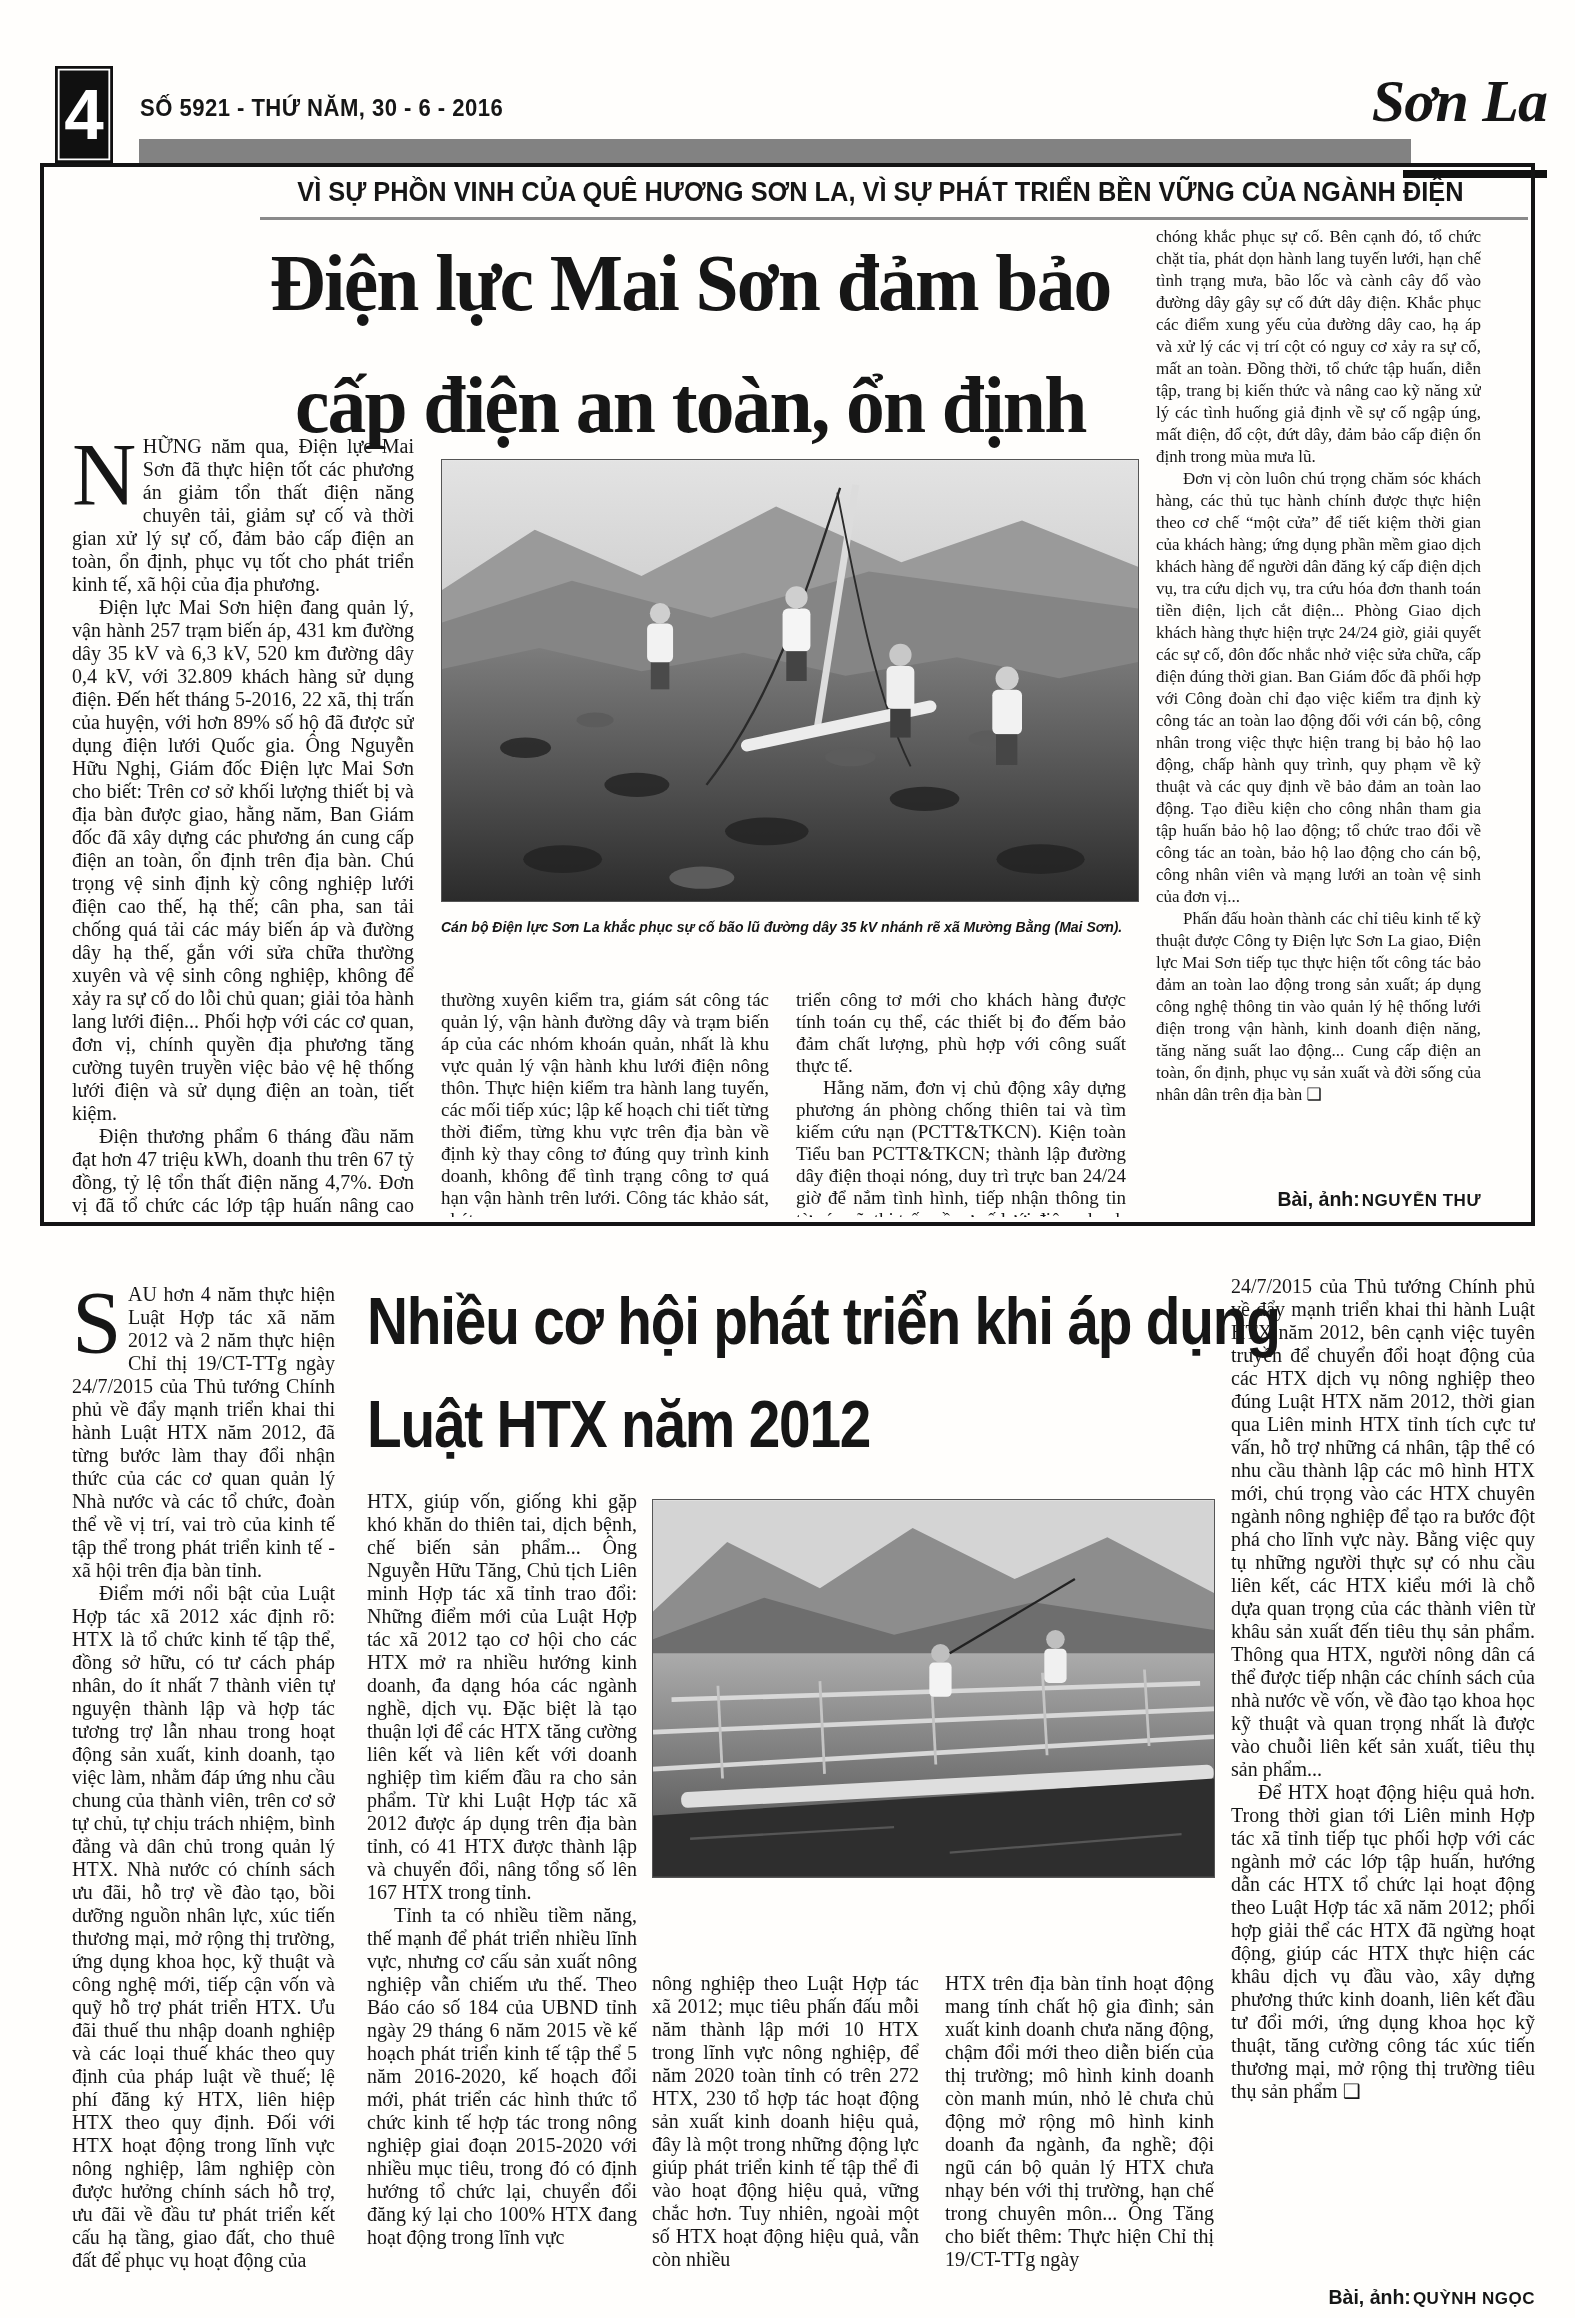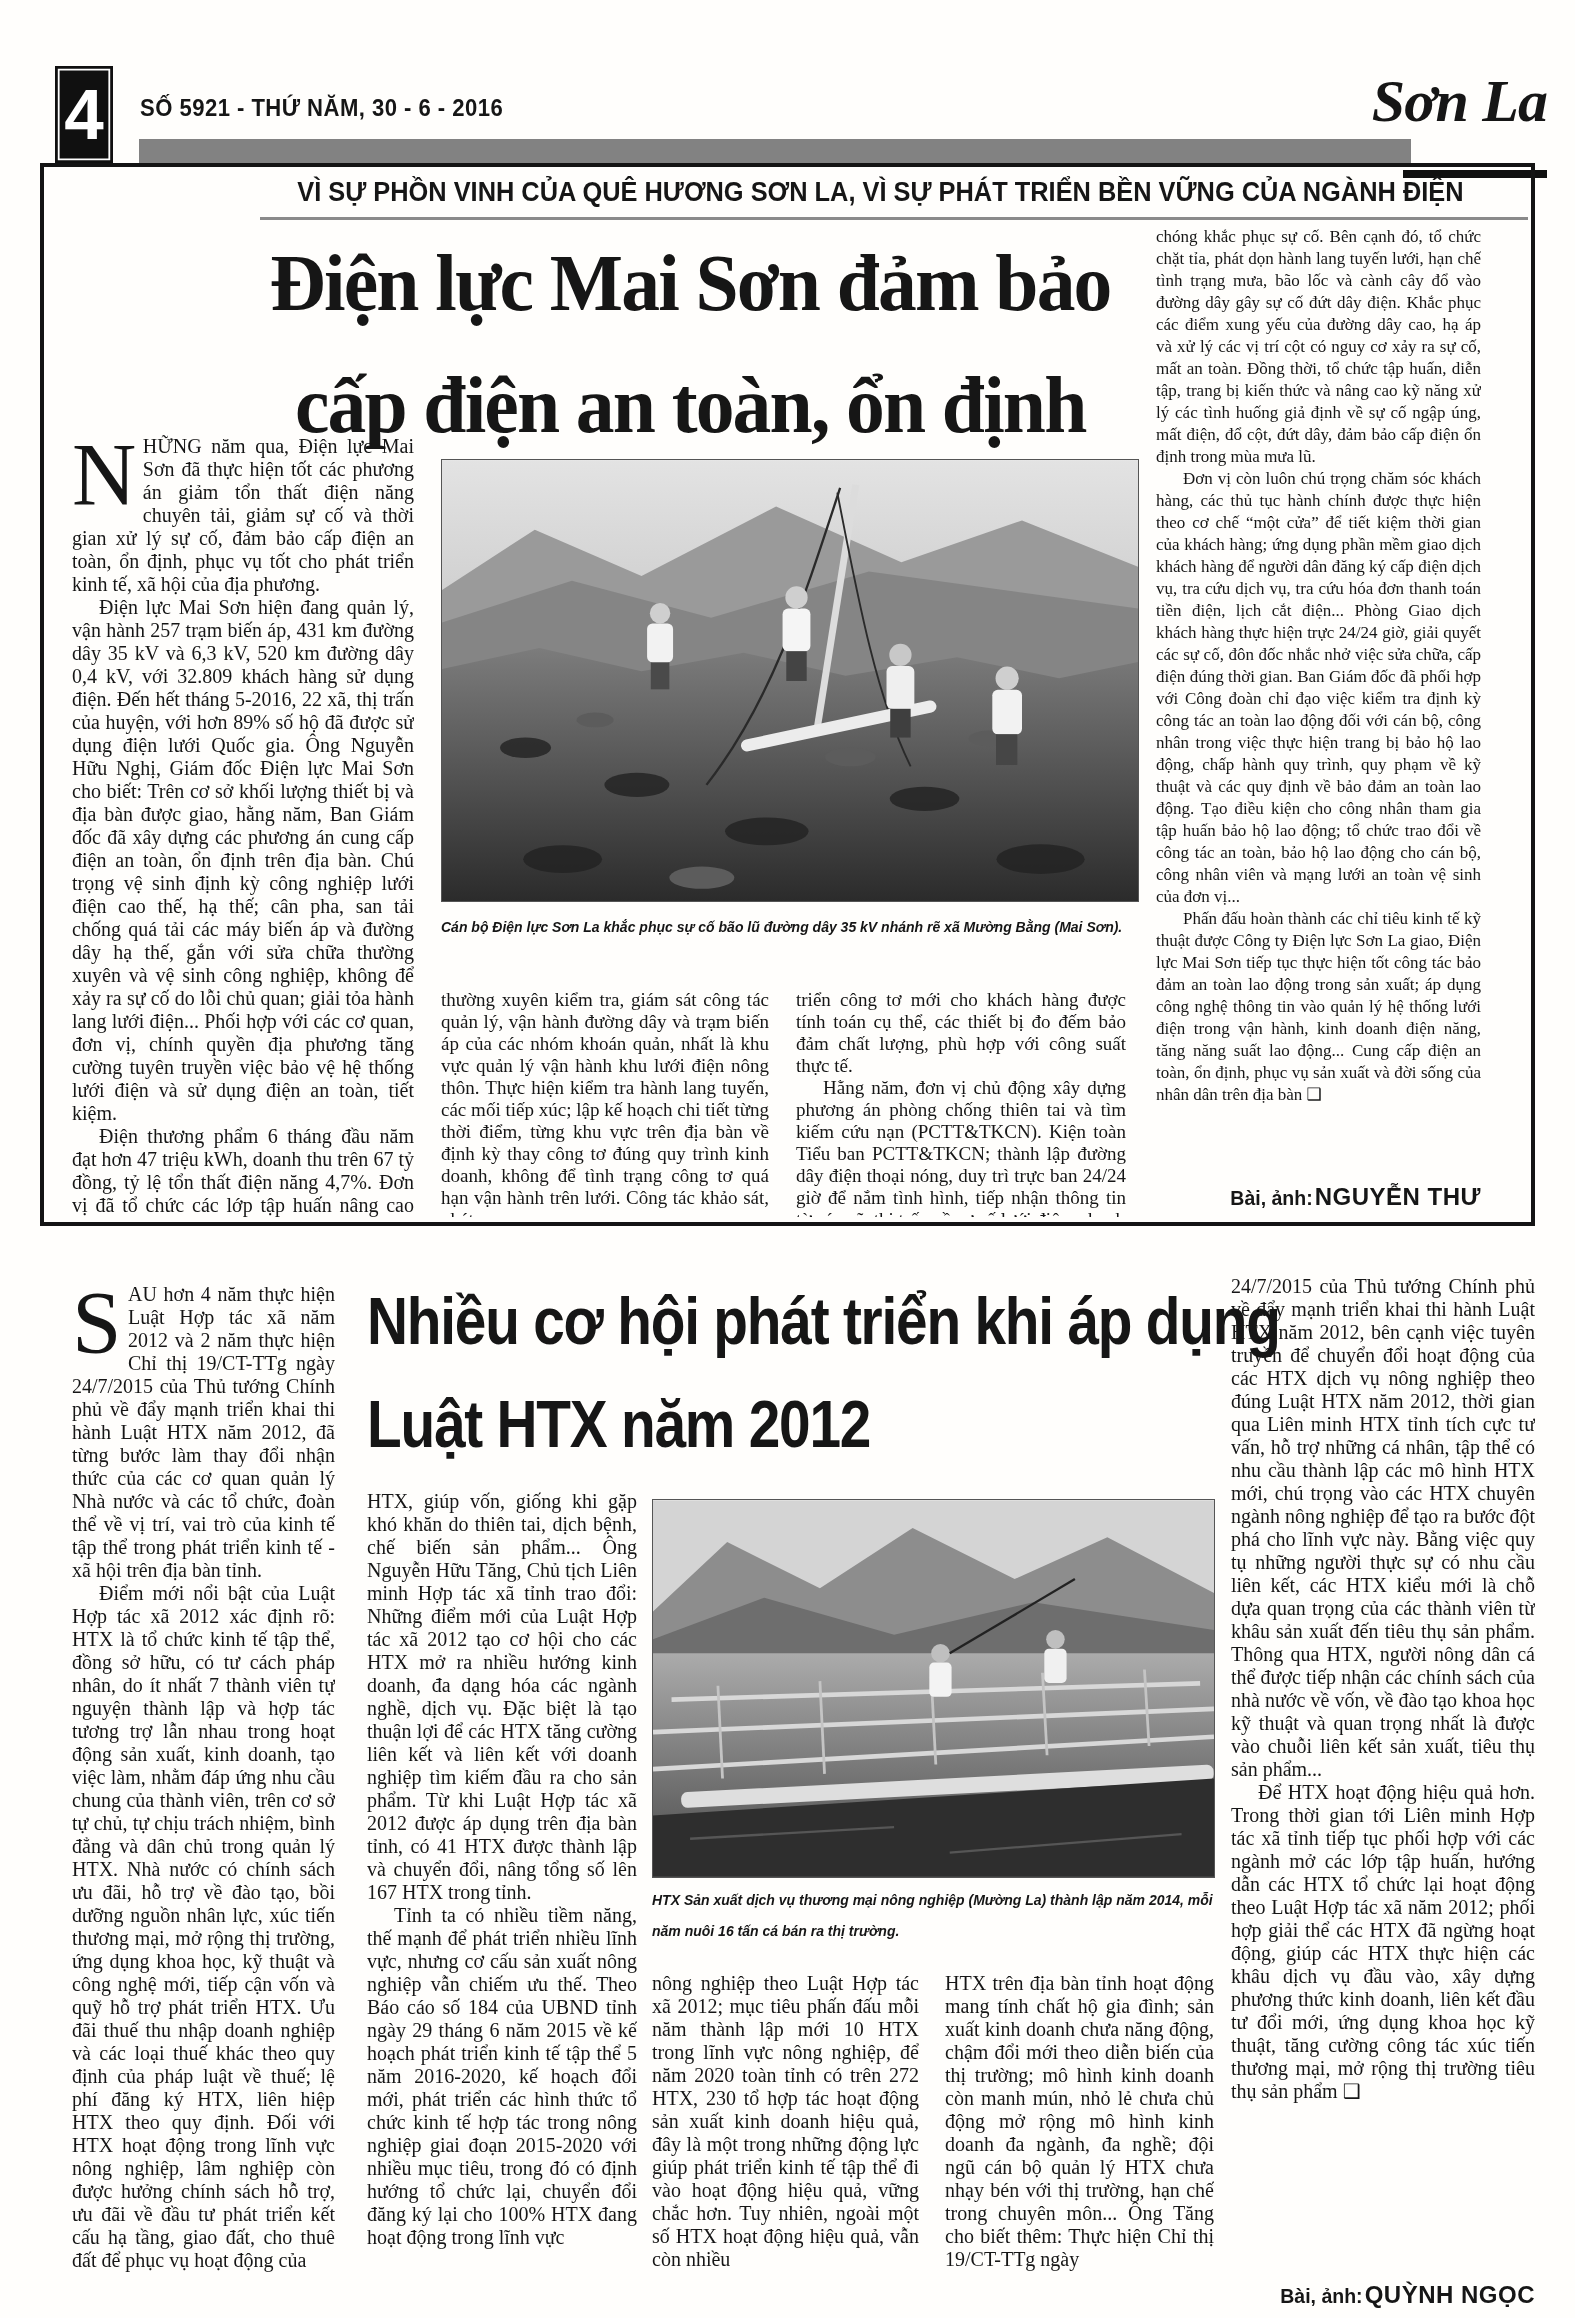--- a/index.html
+++ b/index.html
@@ -38,21 +38,21 @@
   #a1c3{left:752px;top:822px;width:330px;height:228px;}
   #a1c4{left:1112px;top:59px;width:325px;height:987px;position:absolute;}
   
   .photo1{position:absolute;left:397px;top:292px;width:696px;height:441px;border:1.4px solid #555;}
   .cap{font-family:"Liberation Sans",sans-serif;font-style:italic;font-weight:bold;font-size:14px;line-height:31px;text-align:left;}
   #cap1{position:absolute;left:397px;top:745px;width:699px;}
   
   .byline{position:absolute;right:0;bottom:0.9px;background:#fffefc;padding:1.9px 0 0.9px 13px;white-space:nowrap;
           font-family:"Liberation Sans",sans-serif;}
   .by-label{font-size:19.5px;font-weight:bold;}
-  .by-name{font-size:24px;font-weight:bold;letter-spacing:0.5px;}
+  .by-name{font-size:17px;font-weight:bold;letter-spacing:0.5px;}
   
   .headline2{position:absolute;left:367px;top:1270px;width:951px;font-family:"Liberation Sans",sans-serif;
              font-weight:bold;font-size:66px;line-height:103px;letter-spacing:-1.4px;}
   .headline2 .hl{transform:scaleX(.86);transform-origin:left;white-space:nowrap;}
   #a2c1{left:72px;top:1283px;width:263px;height:1021px;}
   #a2c2{left:367px;top:1490px;width:270px;height:820px;}
   #a2c3{left:652px;top:1972px;width:267px;height:338px;}
   #a2c4{left:945px;top:1972px;width:269px;height:338px;}
   #a2c5{left:1231px;top:1275px;width:304px;height:1036px;position:absolute;}
   .photo2{position:absolute;left:652px;top:1499px;width:561px;height:377px;border:1.4px solid #555;}
@@ -221,21 +221,20 @@
             <rect x="596" y="350" width="48" height="74" rx="10" fill="#f3f3f3"></rect>
           </g>
         <g>
             <circle cx="868" cy="300" r="20" fill="#bfbfbf"></circle>
             <rect x="844" y="320" width="48" height="74" rx="10" fill="#f0f0f0"></rect>
           </g>
       </g>
       <line x1="640" y1="330" x2="910" y2="170" stroke="#222" stroke-width="5"></line>
     </svg>
   </div>
-  <div class="cap" id="cap2">HTX Sản xuất dịch vụ thương mại nông nghiệp (Mường La) thành lập năm 2014, mỗi năm nuôi 16 tấn cá bán ra thị trường.</div>
 
   <div class="bcol" id="a2c3">
     <p class="bp">nông nghiệp theo Luật Hợp tác xã 2012; mục tiêu phấn đấu mỗi năm thành lập mới 10 HTX trong lĩnh vực nông nghiệp, để năm 2020 toàn tỉnh có trên 272 HTX, 230 tổ hợp tác hoạt động sản xuất kinh doanh hiệu quả, đây là một trong những động lực giúp phát triển kinh tế tập thể đi vào hoạt động hiệu quả, vững chắc hơn. Tuy nhiên, ngoài một số HTX hoạt động hiệu quả, vẫn còn nhiều</p>
   </div>
   <div class="bcol" id="a2c4">
     <p class="bp">HTX trên địa bàn tỉnh hoạt động mang tính chất hộ gia đình; sản xuất kinh doanh chưa năng động, chậm đổi mới theo diễn biến của thị trường; mô hình kinh doanh còn manh mún, nhỏ lẻ chưa chủ động mở rộng mô hình kinh doanh đa ngành, đa nghề; đội ngũ cán bộ quản lý HTX chưa nhạy bén với thị trường, hạn chế trong chuyên môn... Ông Tăng cho biết thêm: Thực hiện Chỉ thị 19/CT-TTg ngày</p>
   </div>
 
   <div class="bcol" id="a2c5">
     <p class="bp">24/7/2015 của Thủ tướng Chính phủ về đẩy mạnh triển khai thi hành Luật HTX năm 2012, bên cạnh việc tuyên truyền để chuyển đổi hoạt động của các HTX dịch vụ nông nghiệp theo đúng Luật HTX năm 2012, thời gian qua Liên minh HTX tỉnh tích cực tư vấn, hỗ trợ những cá nhân, tập thể có nhu cầu thành lập các mô hình HTX mới, chú trọng vào các HTX chuyên ngành nông nghiệp để tạo ra bước đột phá cho lĩnh vực này. Bằng việc quy tụ những người thực sự có nhu cầu liên kết, các HTX kiểu mới là chỗ dựa quan trọng của các thành viên từ khâu sản xuất đến tiêu thụ sản phẩm. Thông qua HTX, người nông dân cá thể được tiếp nhận các chính sách của nhà nước về vốn, về đào tạo khoa học kỹ thuật và quan trọng nhất là được vào chuỗi liên kết sản xuất, tiêu thụ sản phẩm...</p>

